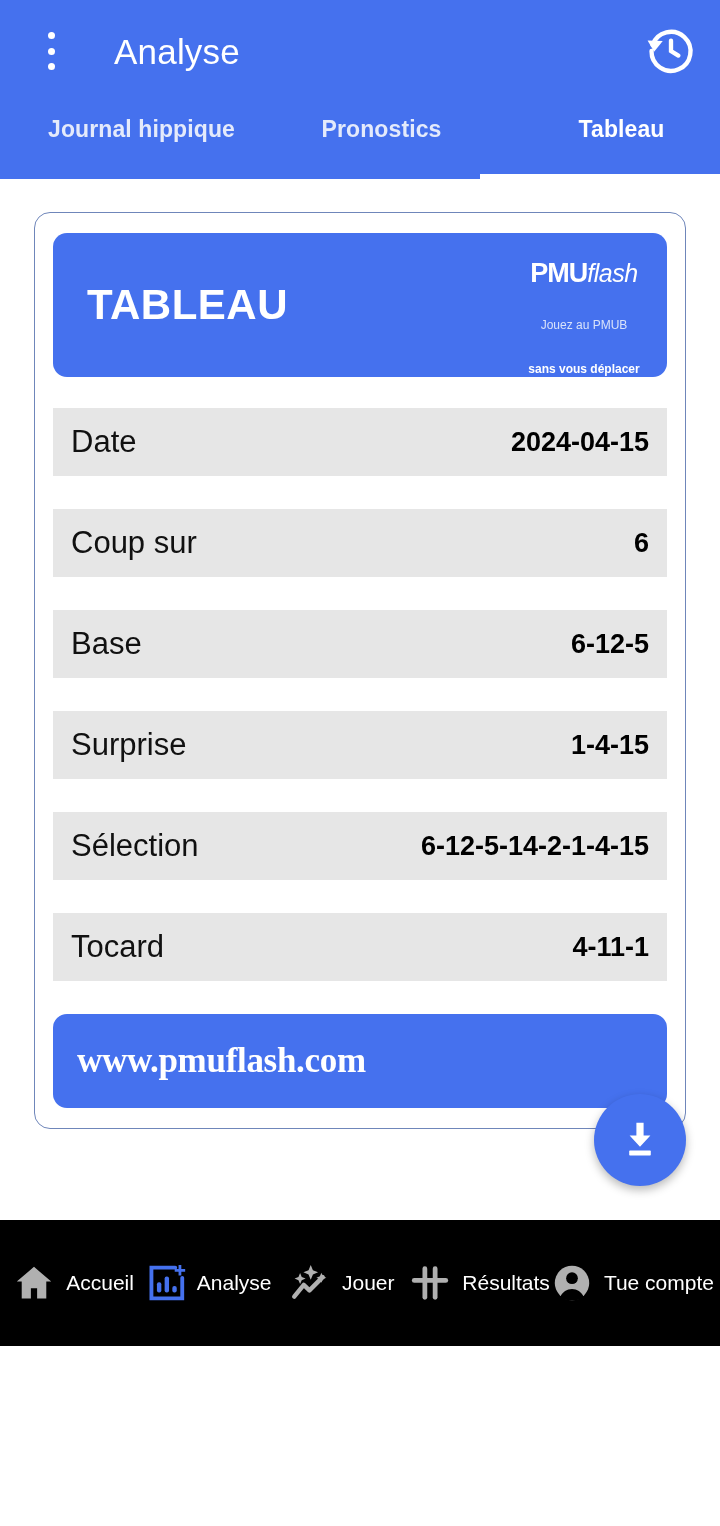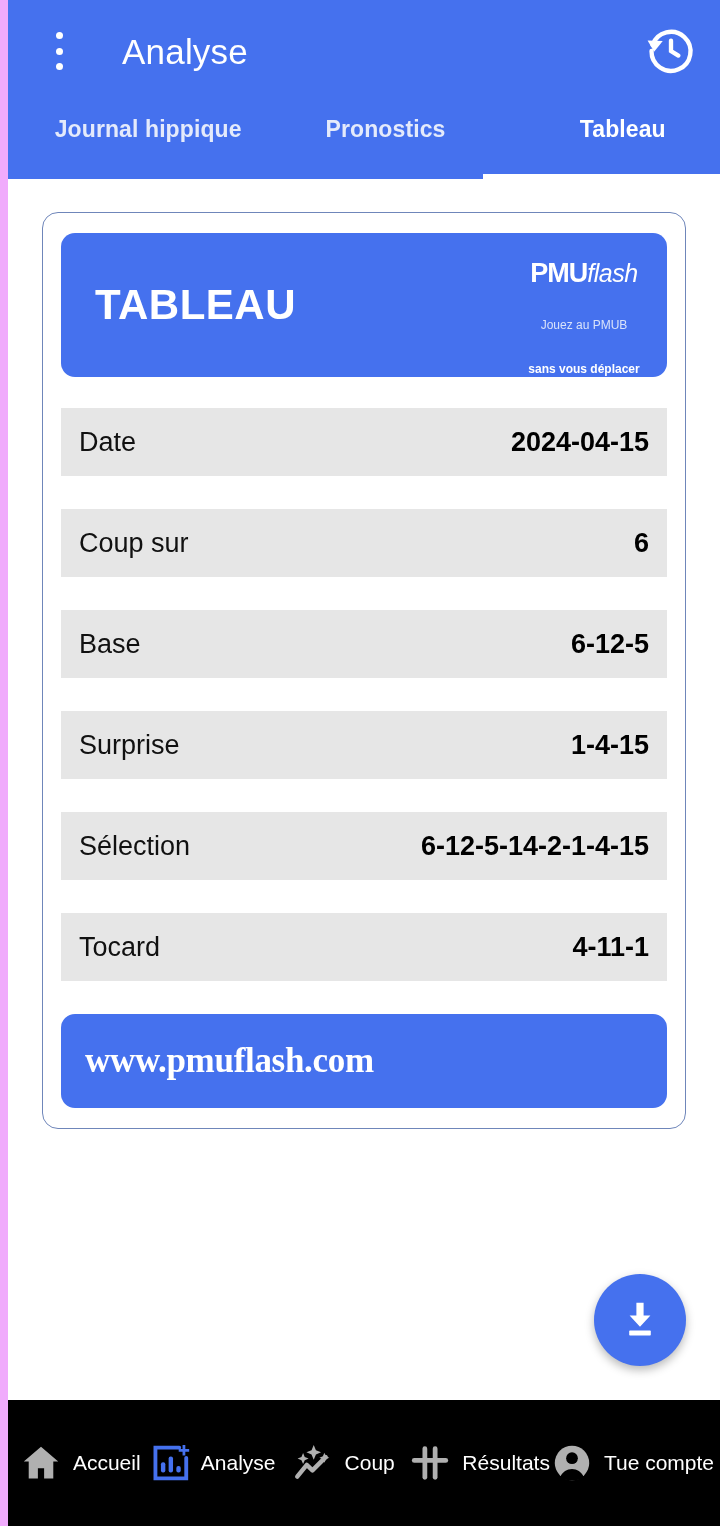--- a/index.html
+++ b/index.html
@@ -8,25 +8,24 @@
     width: 720px;
     height: 1526px;
     background: #ffffff;
     font-family: "Liberation Sans", sans-serif;
     overflow: hidden;
   }
 
   .phone {
     position: relative;
     width: 720px;
-    height: 1526px;
+    height: 1346px;
     background: #f0abfc;
     display: flex;
     flex-direction: column;
-    padding-left: 8px;
   }
 
   
   .appbar {
     background: #4571EE;
     height: 179px;
     flex: 0 0 179px;
     position: relative;
   }
 
@@ -199,21 +198,21 @@
     background: #E6E6E6;
     height: 68px;
     display: flex;
     align-items: center;
     justify-content: space-between;
     padding: 0 18px 0 18px;
     margin-bottom: 33px;
   }
   .row-label {
     color: #111111;
-    font-size: 27px;
+    font-size: 31px;
     font-weight: 400;
     white-space: nowrap;
   }
   .row-value {
     color: #000000;
     font-size: 27px;
     font-weight: 700;
     white-space: nowrap;
   }
 
@@ -434,21 +433,21 @@
 
     <div class="navitem">
       <span class="nav-ico">
         <svg width="44" height="44" viewBox="0 0 24 24" aria-hidden="true">
           <path fill="none" stroke="#B0B0B0" stroke-width="2.4" stroke-linecap="round" stroke-linejoin="round" d="M3.4 19.4 8.6 13l3.1 3 7.2-7.2"></path>
           <path fill="#B0B0B0" d="M12.4 2.2 13.6 5l2.8 1.2-2.8 1.2-1.2 2.8-1.2-2.8L8.4 6.2 11.2 5z"></path>
           <path fill="#B0B0B0" d="M6.6 6.6 7.5 8.7l2.1.9-2.1.9-.9 2.1-.9-2.1-2.1-.9 2.1-.9z"></path>
           <path fill="#B0B0B0" d="M18.2 6.4 19 8.3l1.9.8-1.9.8-.8 1.9-.8-1.9-1.9-.8 1.9-.8z"></path>
         </svg>
       </span>
-      <span class="nav-label">Coup</span>
+      <span class="nav-label">Jouer</span>
     </div>
 
     <div class="navitem">
       <span class="nav-ico">
         <svg width="44" height="44" viewBox="0 0 24 24" aria-hidden="true">
           <g stroke="#B0B0B0" stroke-width="2.6" stroke-linecap="round">
             <line x1="9.2" y1="4.2" x2="9.2" y2="19.8"></line>
             <line x1="14.8" y1="4.2" x2="14.8" y2="19.8"></line>
             <line x1="3.4" y1="10.6" x2="20.6" y2="10.6"></line>
           </g>

